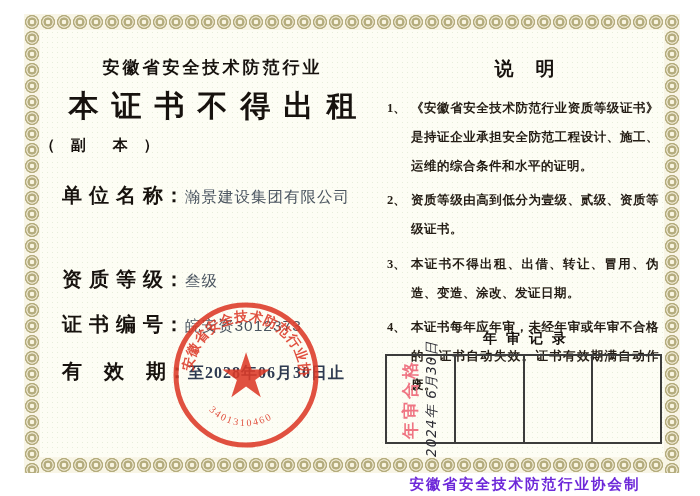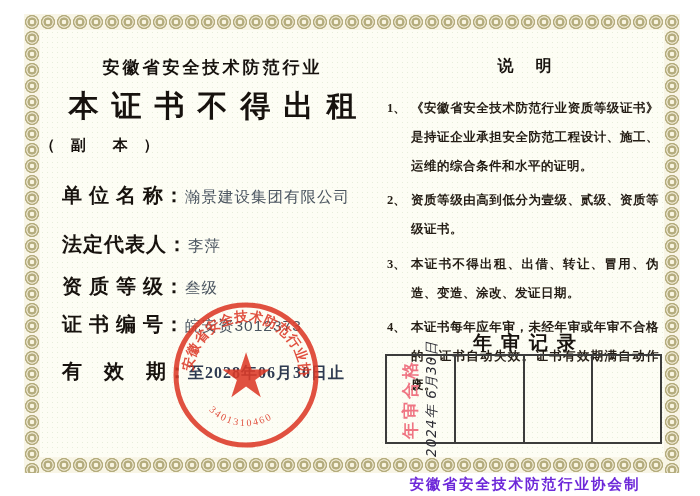--- a/index.html
+++ b/index.html
@@ -53,50 +53,50 @@
   .field-label { font-size:20px; font-weight:bold; color:#17120e; letter-spacing:1px; }
   .field-label.small { font-size:13px; }
   .field-value {
     font-family:"Liberation Sans", sans-serif;
     font-size:15.5px; color:#4b5560; letter-spacing:1px;margin-top:20px;
   }
   .field-value.navy { font-family:"Liberation Serif", serif; font-weight:bold; color:#2e3a50; font-size:16px; }
   .field-value.issue { font-family:"Liberation Serif", serif; font-weight:bold; color:#3a3a3a; font-size:15px; }
   .row-company  { top:152px; }
   .row-legal    { top:201px; }
-  .row-grade    { top:243px; }
+  .row-grade    { top:236px; }
   .row-certno   { top:281px; }
   .row-valid    { top:328px; }
   .row-issued   { top:372px; }
 
   
   .seal {
     position:absolute; left:128px; top:267px; width:156px; height:156px;
     opacity:0.88; pointer-events:none;
   }
 
   
   .right-col { position:absolute; left:345px; top:0; width:279px; height:100%; }
   .notes-title {
     position:absolute; top:26px; left:0; width:100%;
-    text-align:center; font-size:16px; font-weight:bold; color:#17120e;
+    text-align:center; font-size:19px; font-weight:bold; color:#17120e;
     letter-spacing:22px; text-indent:22px;
   }
   .notes { position:absolute; top:64px; left:2px; width:272px; }
   .note { display:flex; margin-bottom:6px; }
   .note-num {
     flex:0 0 24px; font-size:12.5px; font-weight:bold; color:#241d15; line-height:2.3;
   }
   .note-text {
     flex:1; font-size:12.5px; font-weight:bold; color:#241d15; line-height:2.3;
     text-align:justify; letter-spacing:0.5px;
   }
   .review-title {
     position:absolute; top:300px; left:0; width:100%;
-    text-align:center; font-size:19px; font-weight:bold; color:#17120e;
+    text-align:center; font-size:14px; font-weight:bold; color:#17120e;
     letter-spacing:9px; text-indent:9px;
   }
   .review-table {
     position:absolute; top:324px; left:0; width:277px; height:90px;
     border:2px solid #3c3c3c; display:flex; background:transparent;
   }
   .review-cell { flex:1; border-right:2px solid #3c3c3c; position:relative; }
   .review-cell:last-child { border-right:none; }
   .cell-rot {
     position:absolute; left:50%; top:50%;
@@ -130,23 +130,20 @@
 
 <div class="paper">
 
   <div class="left-col">
     <div class="industry-line">安徽省安全技术防范行业</div>
     <div class="cert-title">本证书不得出租</div>
     <div class="copy-type">（ 副　本 ）</div>
 
     <div class="field-row row-company">
       <span class="field-label">单 位 名 称：</span><span class="field-value">瀚景建设集团有限公司</span>
-    </div>
-    <div class="field-row row-legal">
-      <span class="field-label">法定代表人：</span><span class="field-value">李萍</span>
     </div>
     <div class="field-row row-grade">
       <span class="field-label">资 质 等 级：</span><span class="field-value">叁级</span>
     </div>
     <div class="field-row row-certno">
       <span class="field-label">证 书 编 号：</span><span class="field-value">皖安资3012373</span>
     </div>
     <div class="field-row row-valid">
       <span class="field-label">有　效　期：</span><span class="field-value navy">至2028年06月30日止</span>
     </div>

